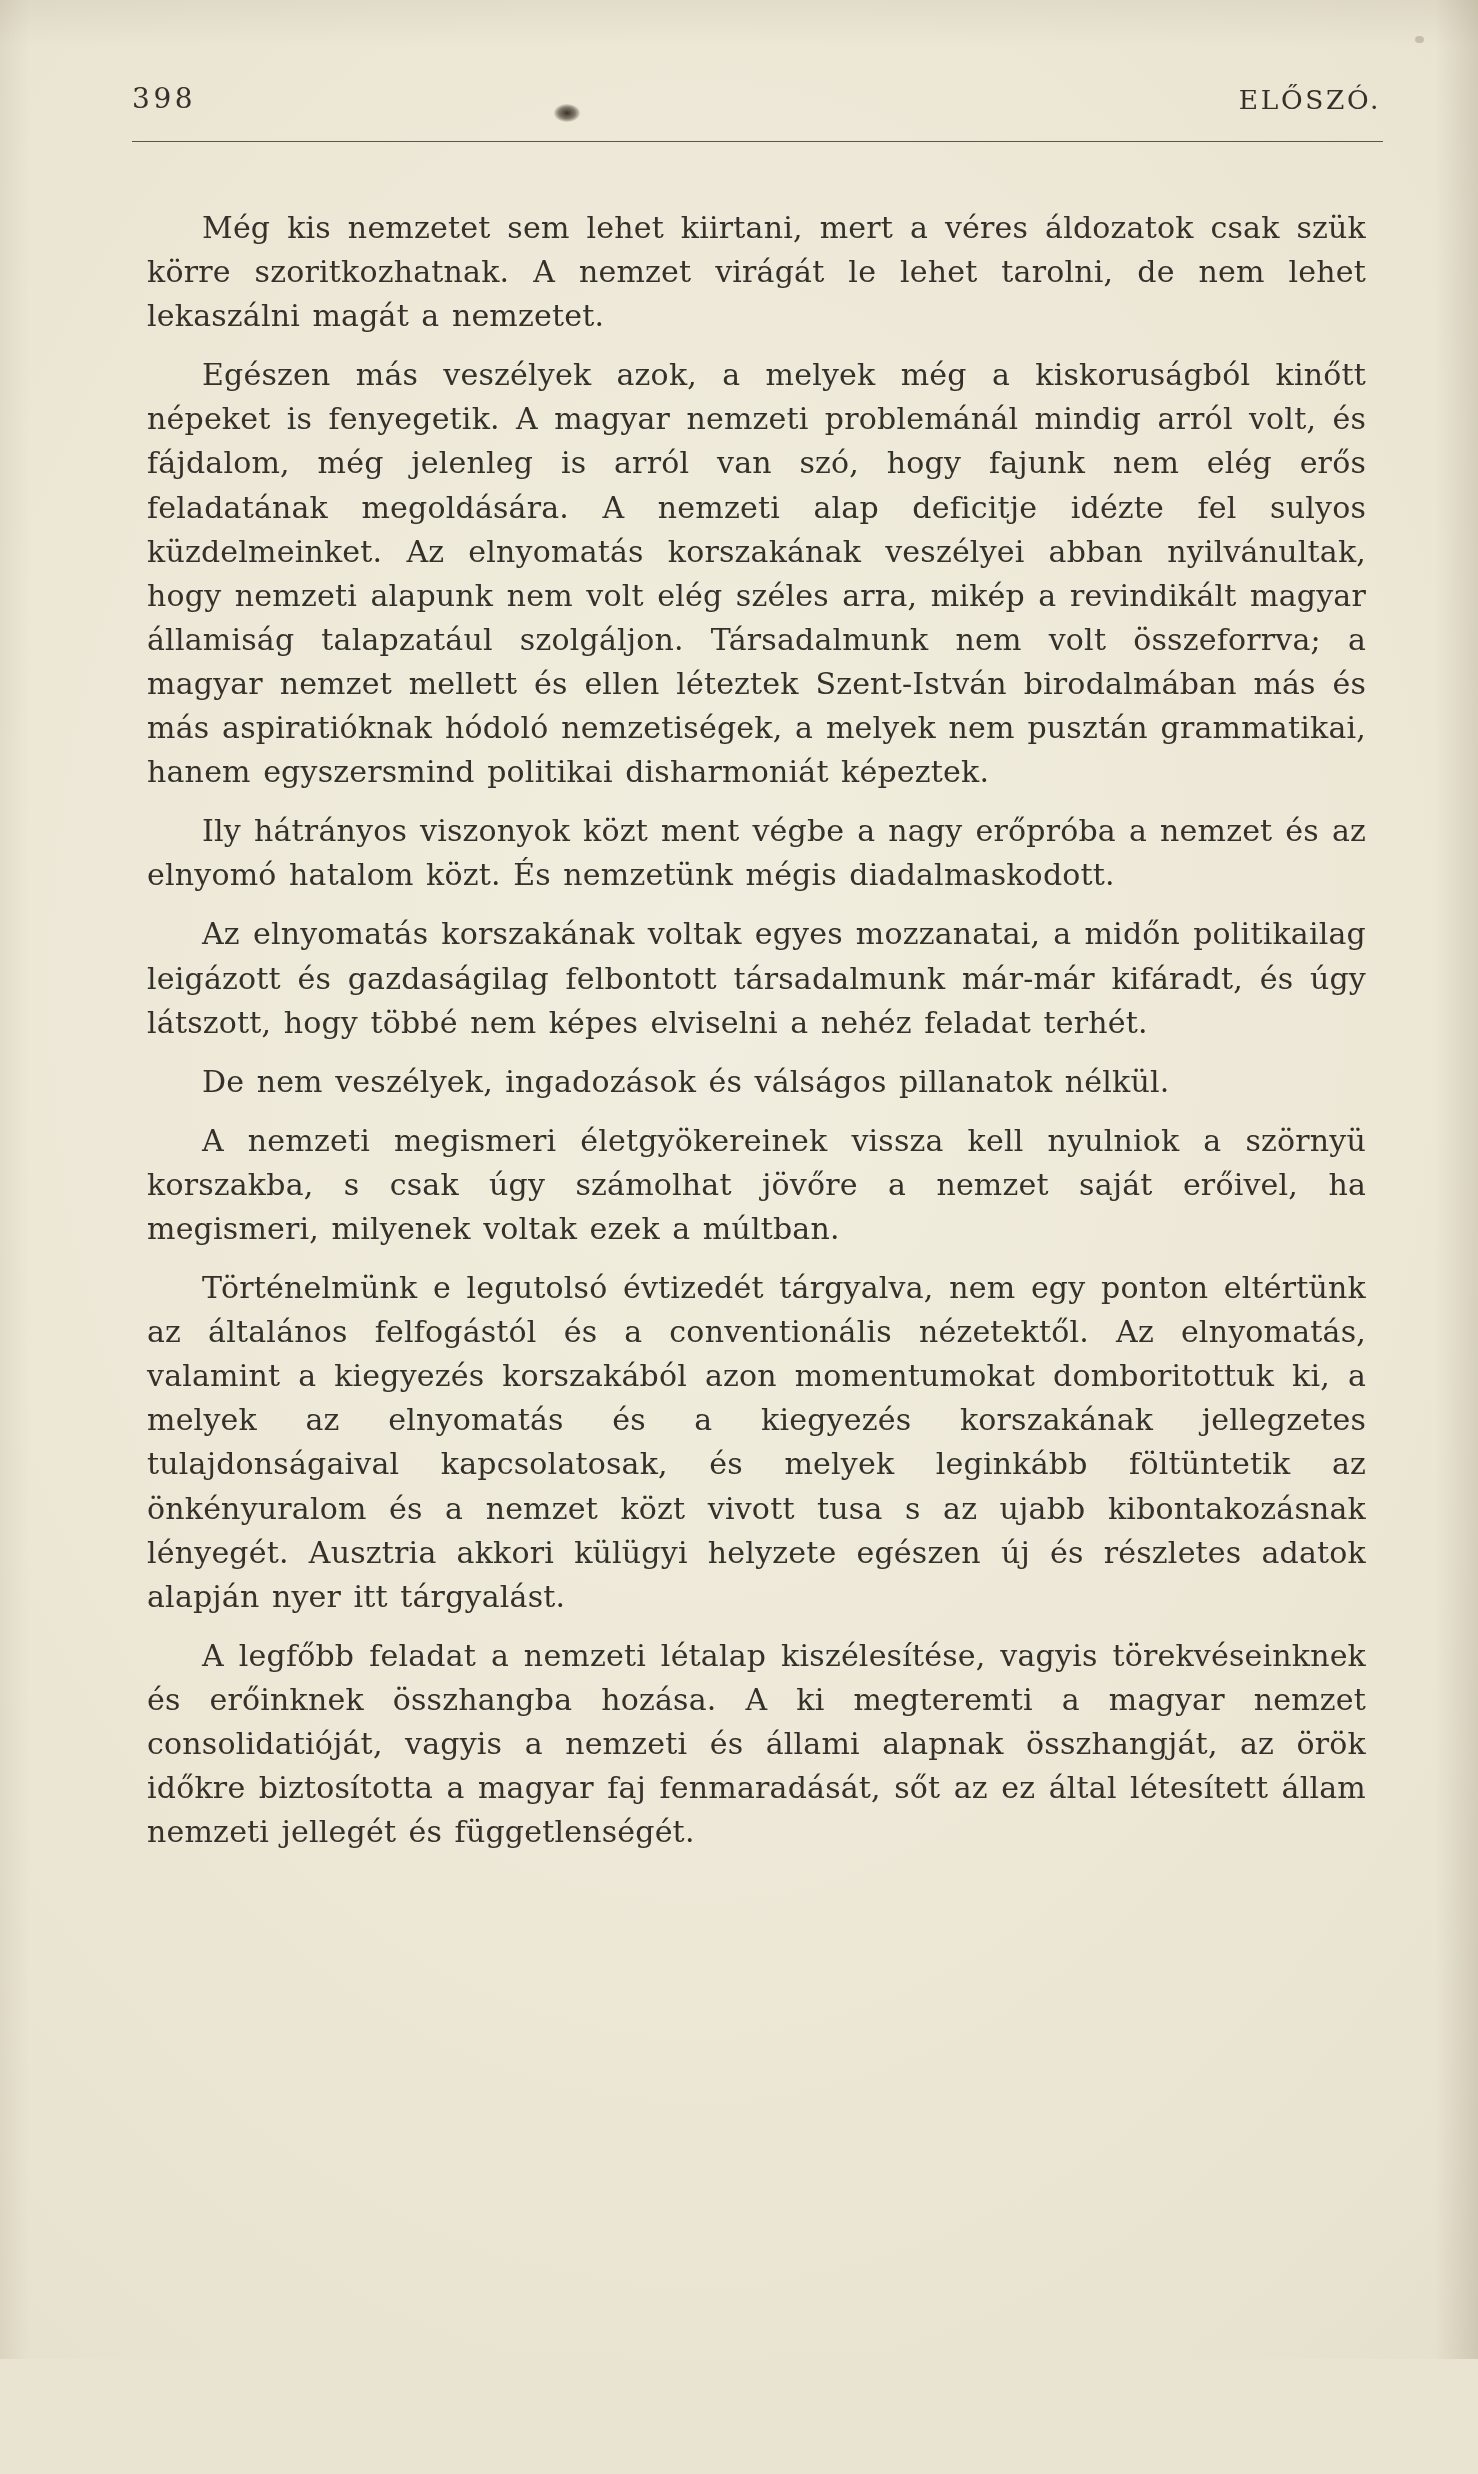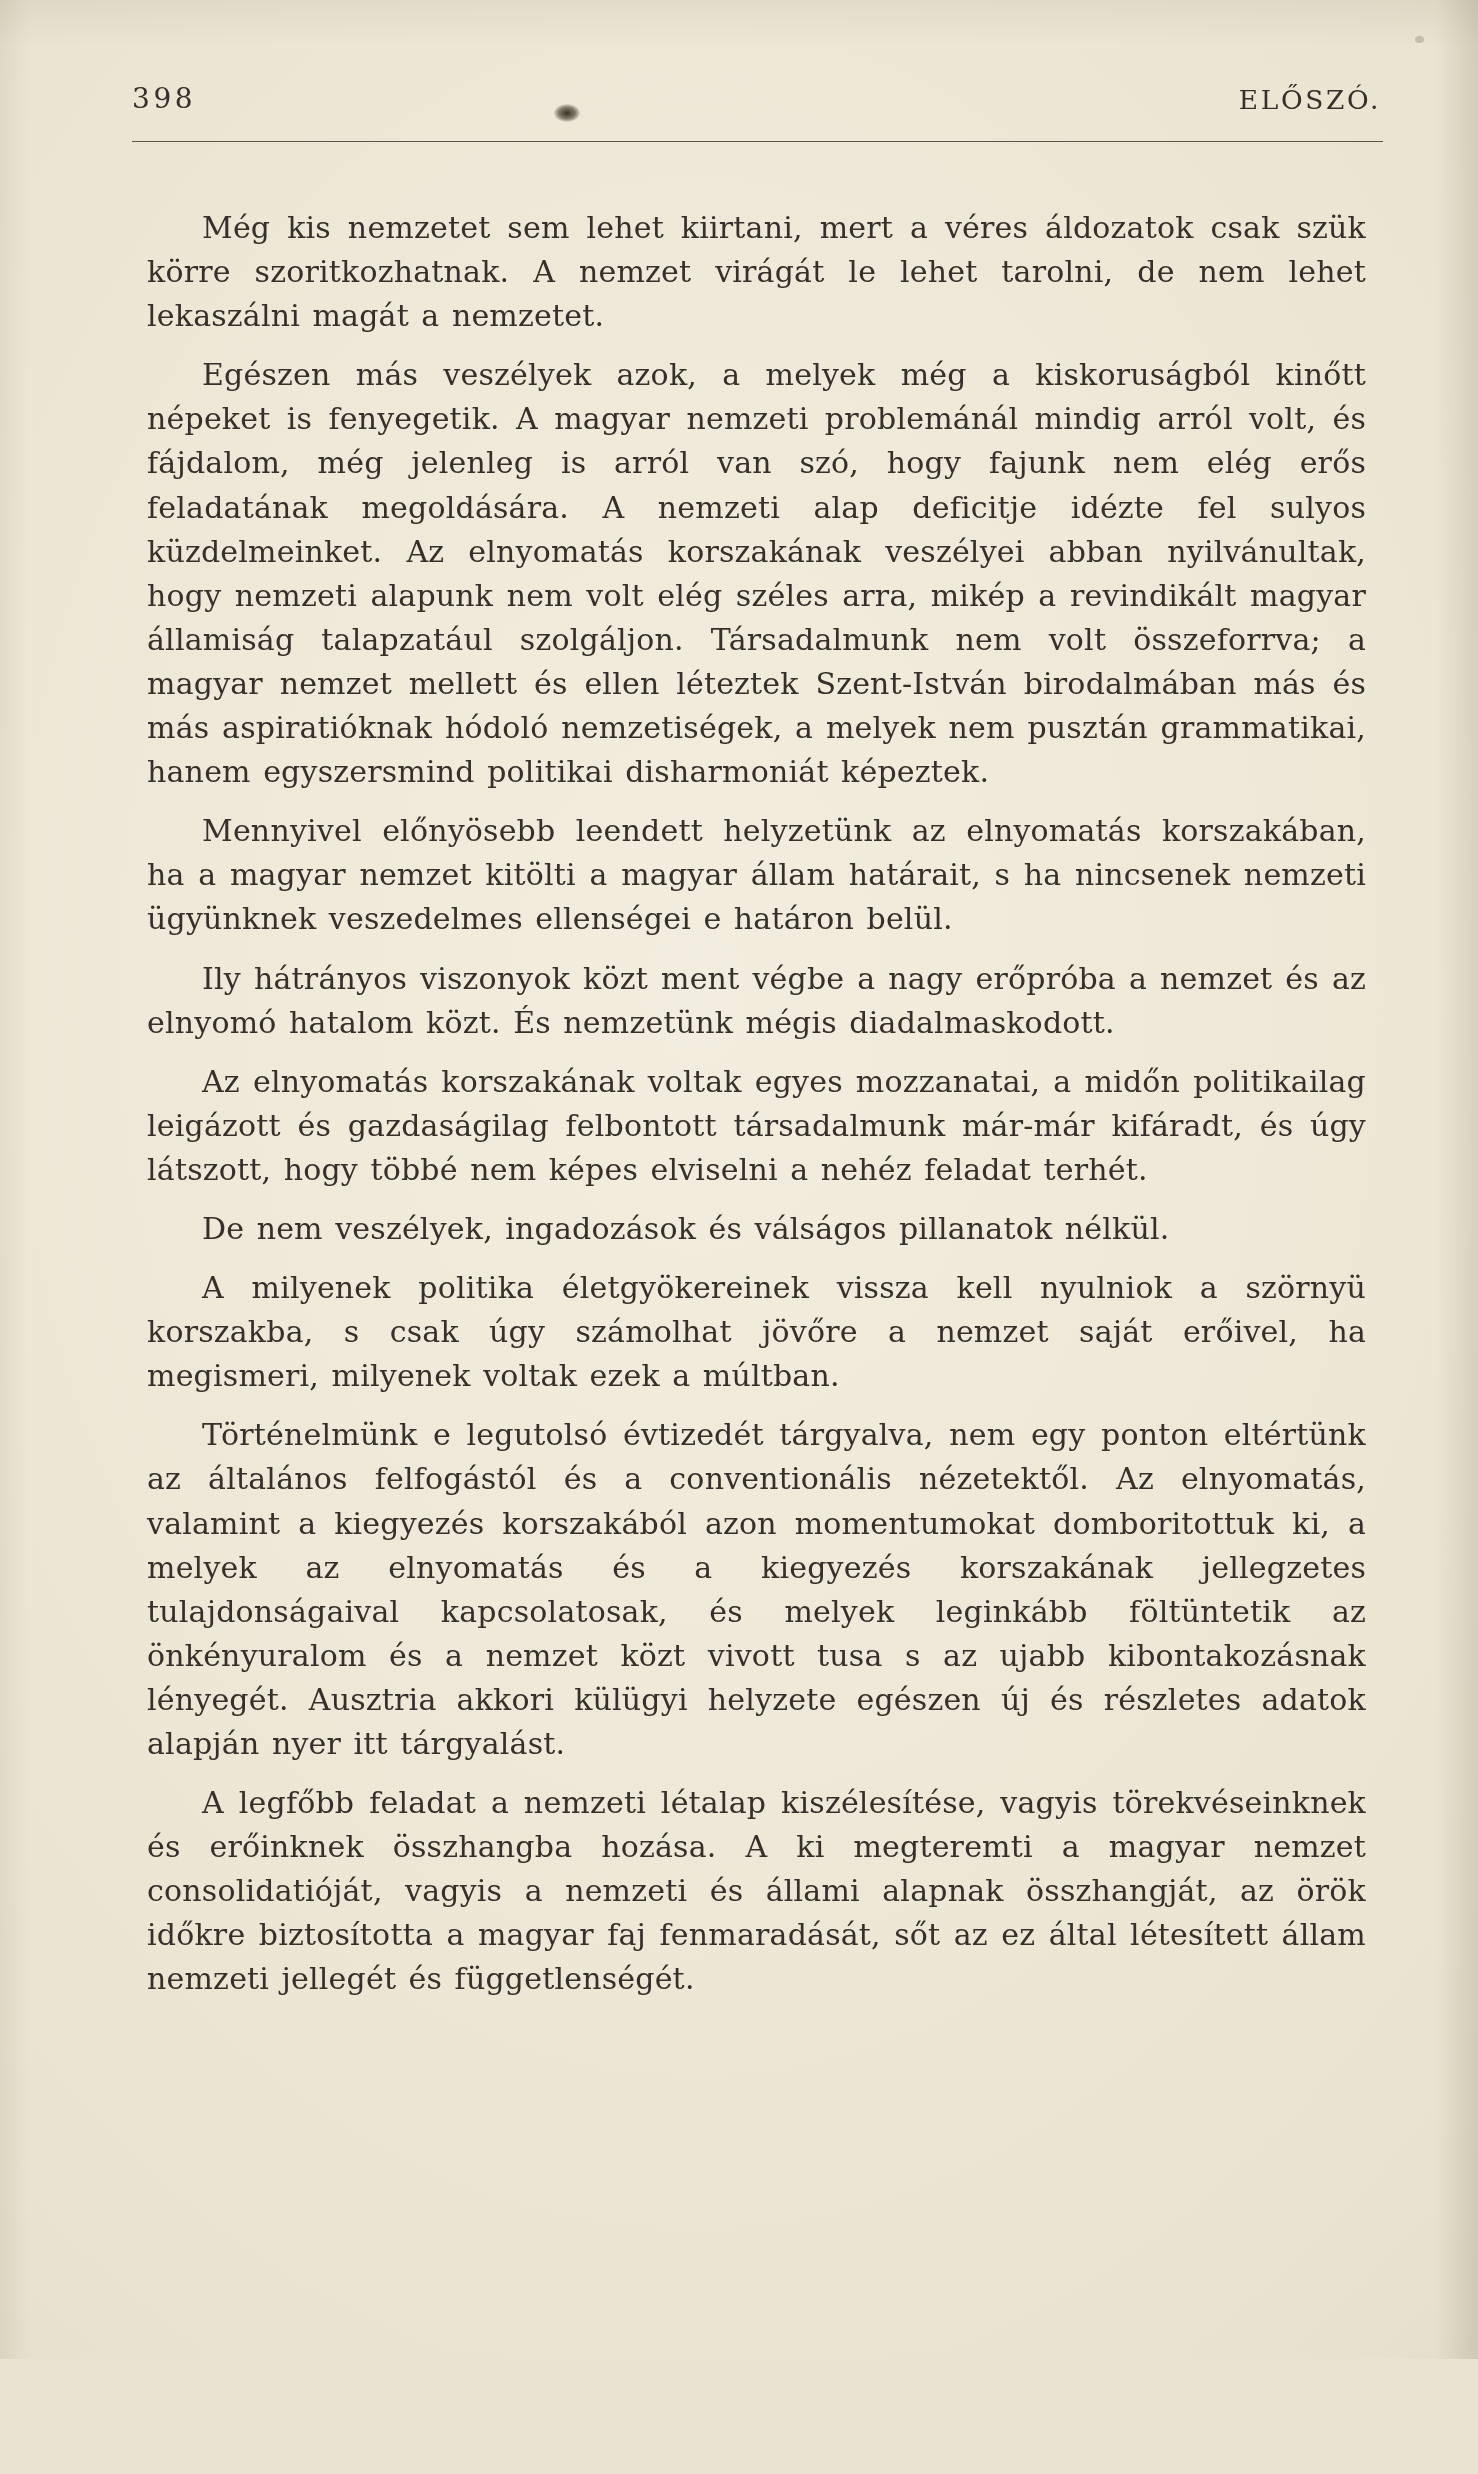--- a/index.html
+++ b/index.html
@@ -99,23 +99,22 @@
   <header class="page-head">
     <span class="page-num">398</span>
     <span class="running-title">ELŐSZÓ.</span>
   </header>
 
   <div class="rule"></div>
 
   <main class="body-text">
     <p>Még kis nemzetet sem lehet kiirtani, mert a véres áldozatok csak szük körre szoritkozhatnak. A nemzet virágát le lehet tarolni, de nem lehet lekaszálni magát a nemzetet.</p>
     <p>Egészen más veszélyek azok, a melyek még a kiskoruságból kinőtt népeket is fenyegetik. A magyar nemzeti problemánál mindig arról volt, és fájdalom, még jelenleg is arról van szó, hogy fajunk nem elég erős feladatának megoldására. A nemzeti alap deficitje idézte fel sulyos küzdelmeinket. Az elnyomatás korszakának veszélyei abban nyilvánultak, hogy nemzeti alapunk nem volt elég széles arra, mikép a revindikált magyar államiság talapzatául szolgáljon. Társadalmunk nem volt összeforrva; a magyar nemzet mellett és ellen léteztek Szent-István birodalmában más és más aspiratióknak hódoló nemzetiségek, a melyek nem pusztán grammatikai, hanem egyszersmind politikai disharmoniát képeztek.</p>
-    <p>Mennyivel előnyösebb leendett helyzetünk az elnyomatás korszakában, ha a magyar nemzet kitölti a magyar állam határait, s ha nincsenek nemzeti ügyünknek veszedelmes ellenségei e határon belül.</p>
     <p>Ily hátrányos viszonyok közt ment végbe a nagy erőpróba a nemzet és az elnyomó hatalom közt. És nemzetünk mégis diadalmaskodott.</p>
     <p>Az elnyomatás korszakának voltak egyes mozzanatai, a midőn politikailag leigázott és gazdaságilag felbontott társadalmunk már-már kifáradt, és úgy látszott, hogy többé nem képes elviselni a nehéz feladat terhét.</p>
     <p>De nem veszélyek, ingadozások és válságos pillanatok nélkül.</p>
-    <p>A milyenek politika életgyökereinek vissza kell nyulniok a szörnyü korszakba, s csak úgy számolhat jövőre a nemzet saját erőivel, ha megismeri, milyenek voltak ezek a múltban.</p>
+    <p>A nemzeti megismeri életgyökereinek vissza kell nyulniok a szörnyü korszakba, s csak úgy számolhat jövőre a nemzet saját erőivel, ha megismeri, milyenek voltak ezek a múltban.</p>
     <p>Történelmünk e legutolsó évtizedét tárgyalva, nem egy ponton eltértünk az általános felfogástól és a conventionális nézetektől. Az elnyomatás, valamint a kiegyezés korszakából azon momentumokat domboritottuk ki, a melyek az elnyomatás és a kiegyezés korszakának jellegzetes tulajdonságaival kapcsolatosak, és melyek leginkább föltüntetik az önkényuralom és a nemzet közt vivott tusa s az ujabb kibontakozásnak lényegét. Ausztria akkori külügyi helyzete egészen új és részletes adatok alapján nyer itt tárgyalást.</p>
     <p>A legfőbb feladat a nemzeti létalap kiszélesítése, vagyis törekvéseinknek és erőinknek összhangba hozása. A ki megteremti a magyar nemzet consolidatióját, vagyis a nemzeti és állami alapnak összhangját, az örök időkre biztosította a magyar faj fenmaradását, sőt az ez által létesített állam nemzeti jellegét és függetlenségét.</p>
   </main>
 
 </div>
 
 
 </body></html>

